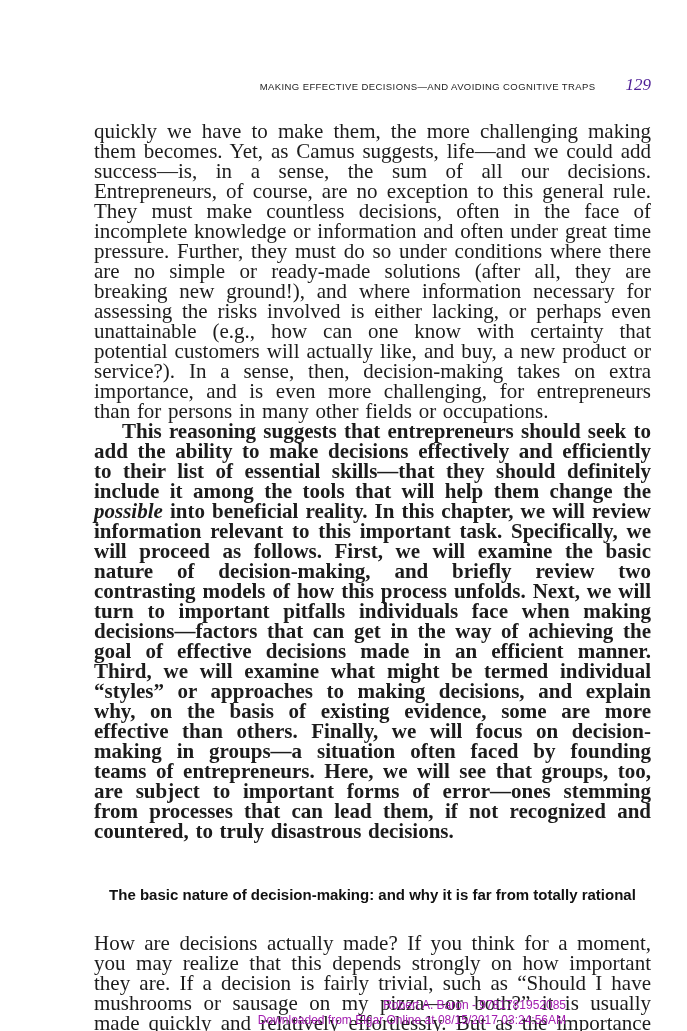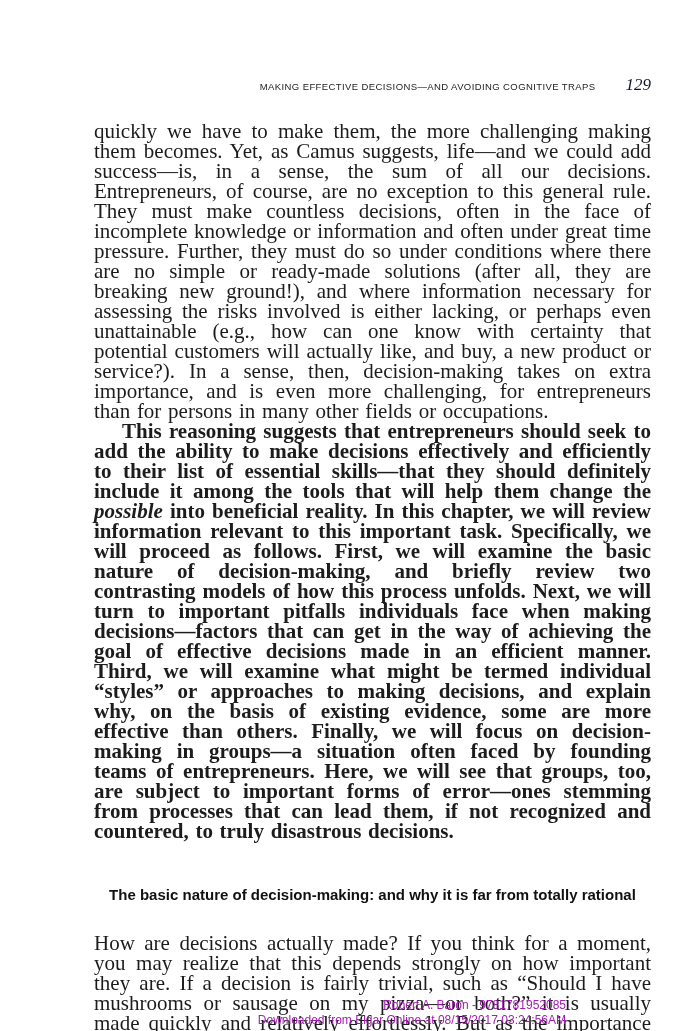--- a/index.html
+++ b/index.html
@@ -37,21 +37,21 @@
     font-family: "Liberation Sans", sans-serif;
     font-size: 9.5px;
     letter-spacing: 0.4px;
     color: #1c1c1c;
     white-space: nowrap;
   }
   .folio {
     font-family: "Liberation Serif", serif;
     font-style: italic;
     font-size: 17px;
-    color: #0f172a;
+    color: #4c1d95;
   }
   .body-text p {
     margin: 0;
     font-size: 21px;
     line-height: 20px;
     text-align: justify;
     word-spacing: 0.07em;
   }
   .body-text p.indented {
     text-indent: 28px;

